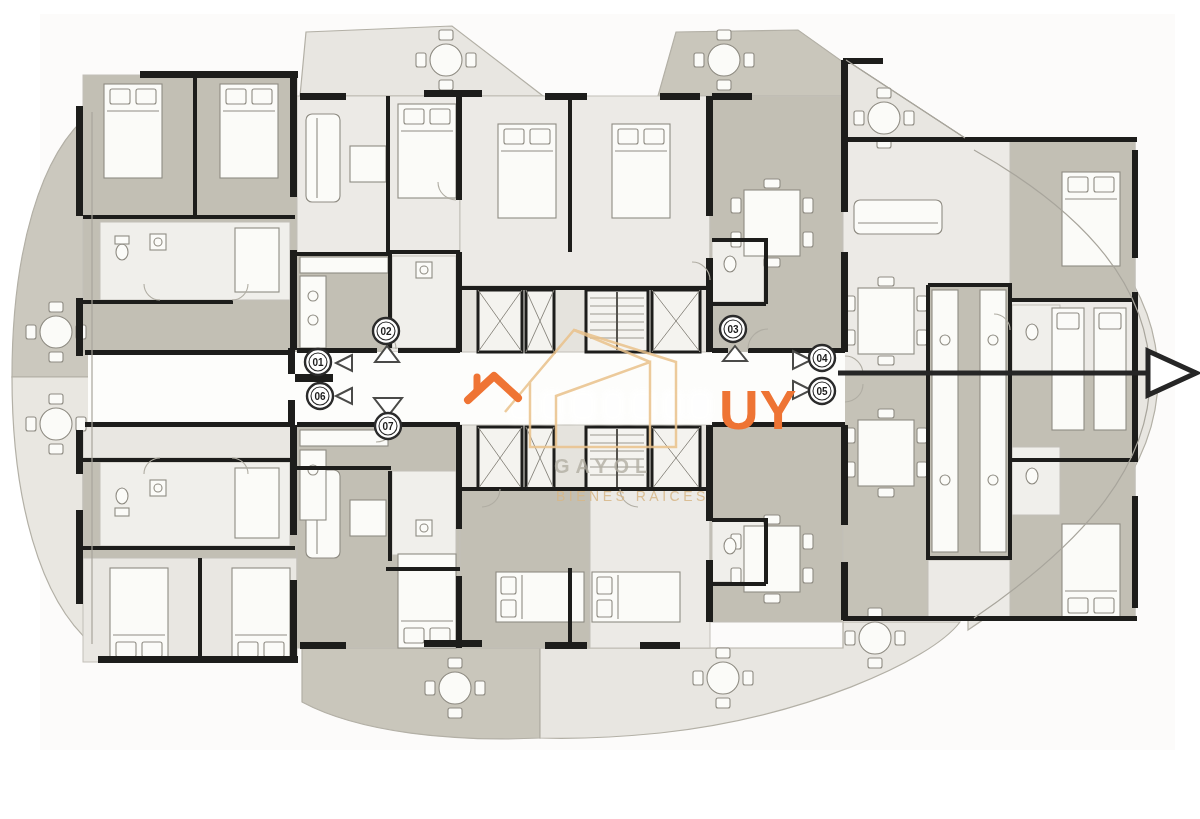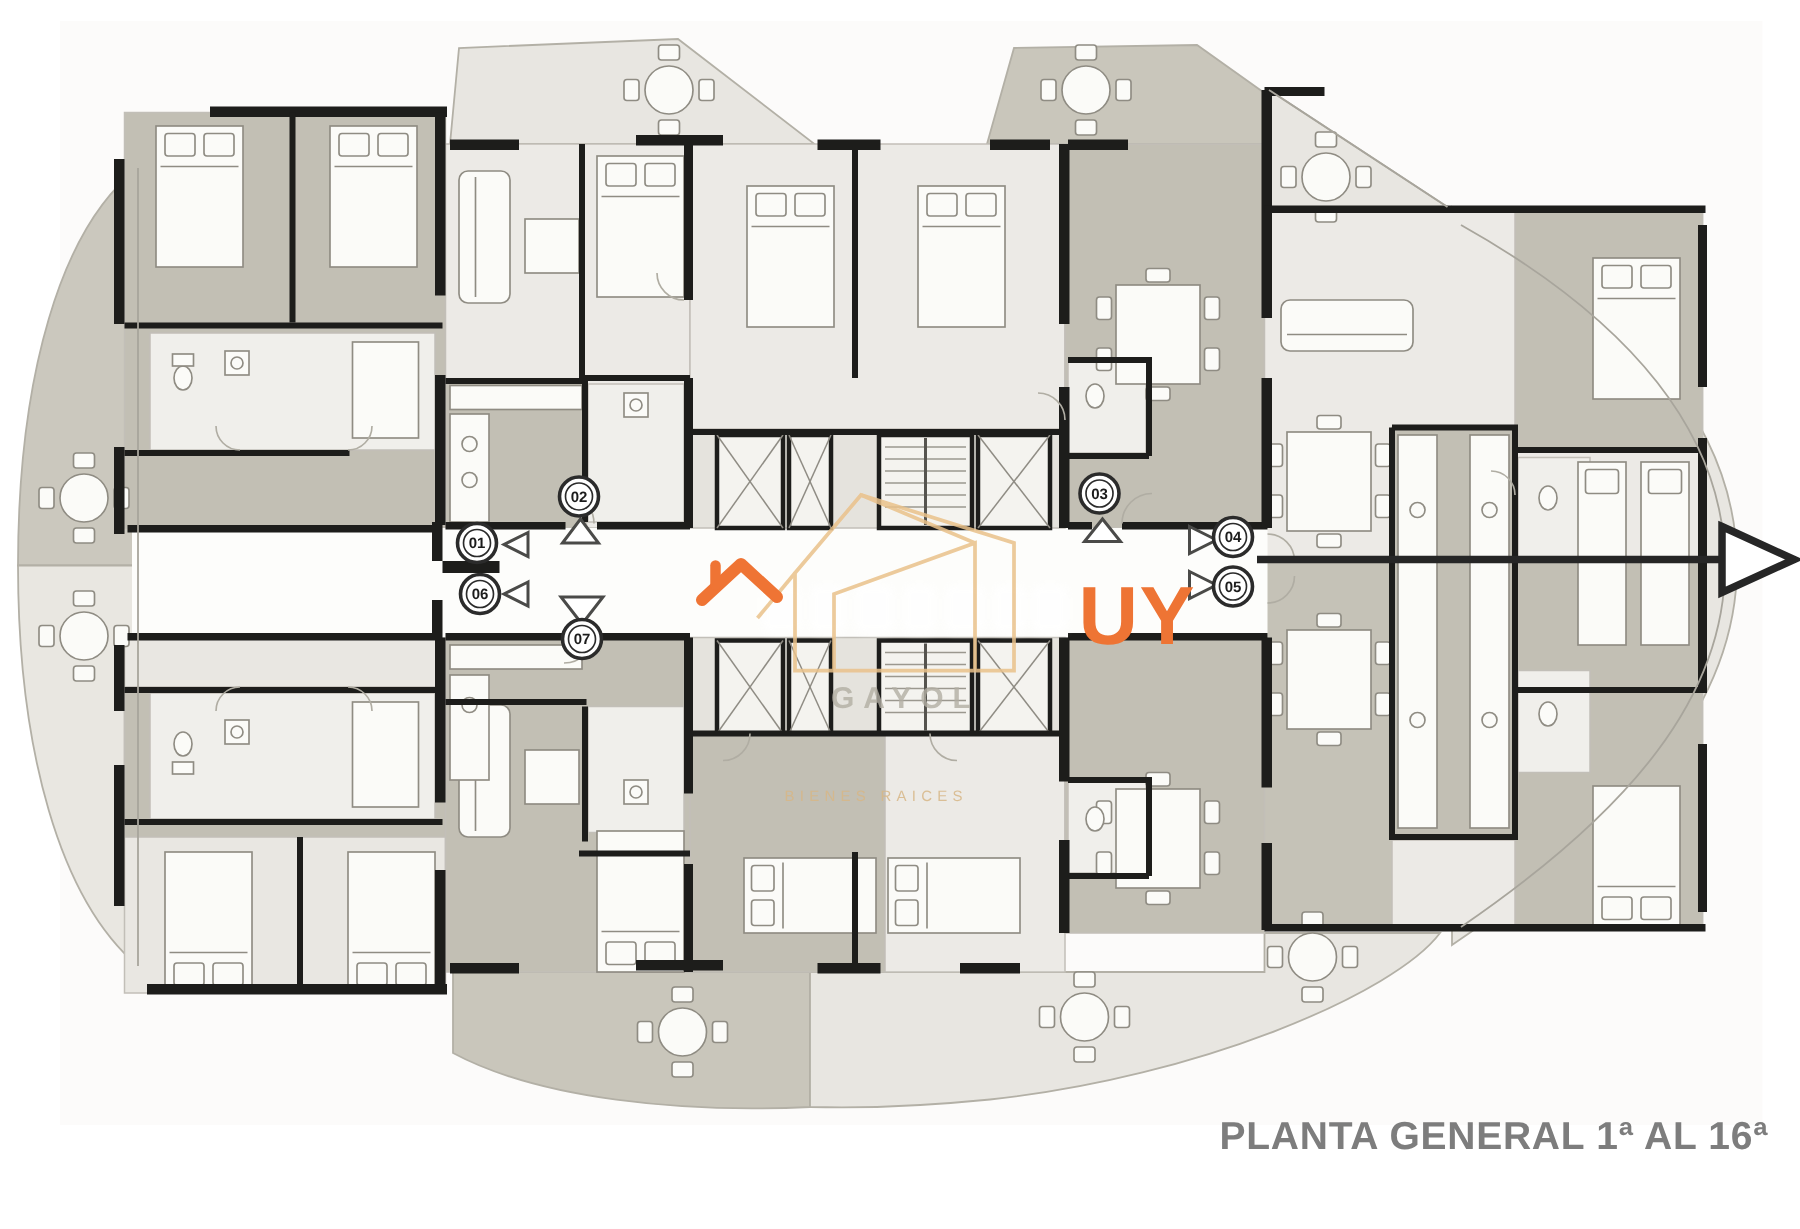--- a/index.html
+++ b/index.html
@@ -14,22 +14,22 @@
   .badge-inner{fill:none;stroke:#2b2b2b;stroke-width:1.1;}
   .badge-txt{font:bold 10px "Liberation Sans",sans-serif;fill:#1c1c1c;text-anchor:middle;}
   .tri{fill:#ffffff;stroke:#4a4a48;stroke-width:2;}
   .lift{fill:#f4f3ef;stroke:#1d1d1b;stroke-width:3;}
   .liftx{stroke:#8f8c84;stroke-width:1;}
   .tread{stroke:#9b988f;stroke-width:1;}
   #wm-uy{position:absolute;left:719px;top:383px;font-size:55px;font-weight:bold;
          color:#ee7434;letter-spacing:1px;line-height:1;}
   #wm-brand{position:absolute;left:554px;top:456px;font-size:20px;font-weight:bold;
          color:rgba(178,174,163,0.8);letter-spacing:6px;line-height:1;}
-  #wm-tag{position:absolute;left:523px;top:489px;font-size:10px;
-         color:rgba(215,182,134,0.85);letter-spacing:3.5px;line-height:1;margin-top:38px;}
+  #wm-tag{position:absolute;left:556px;top:489px;font-size:14px;
+         color:rgba(215,182,134,0.85);letter-spacing:3.5px;line-height:1;}
   #caption{position:absolute;left:813px;top:742px;font-size:26px;font-weight:bold;
          color:#7d7d7d;letter-spacing:.5px;white-space:nowrap;}
 </style>
 </head>
 <body>
 
 <div id="stage">
 <svg id="plan-svg" width="1200" height="819" viewBox="0 0 1200 819">
   <defs>
     <filter id="blur2" x="-20%" y="-40%" width="140%" height="180%">
@@ -405,14 +405,13 @@
     <g>
       <polyline points="468,400 494,376 518,398" fill="none" stroke="#ef7434" stroke-width="8" stroke-linecap="round" stroke-linejoin="round"></polyline>
       <line x1="477" y1="390" x2="477" y2="377" stroke="#ef7434" stroke-width="7" stroke-linecap="round"></line>
     </g>
   </g>
 </svg>
 
 <div id="wm-uy">UY</div>
 <div id="wm-brand">GAYOL</div>
 <div id="wm-tag">BIENES RAICES</div>
-<div id="caption">PLANTA GENERAL 1ª AL 16ª</div>
 </div>
 
 </body></html>

